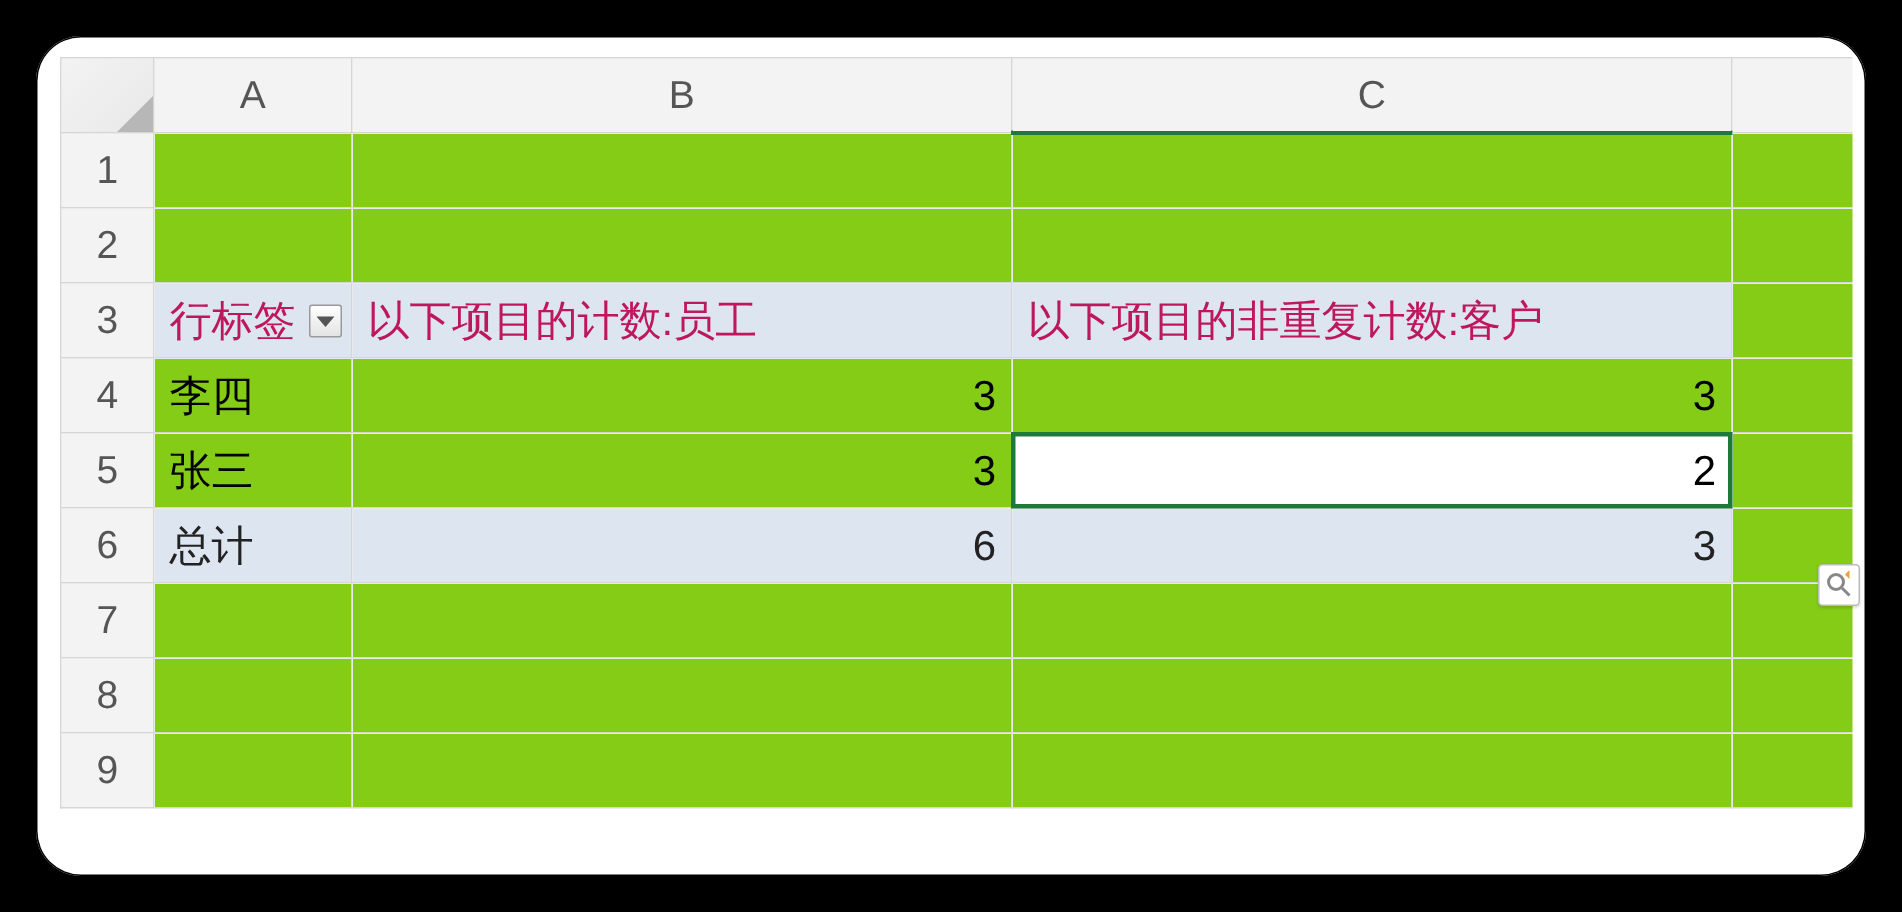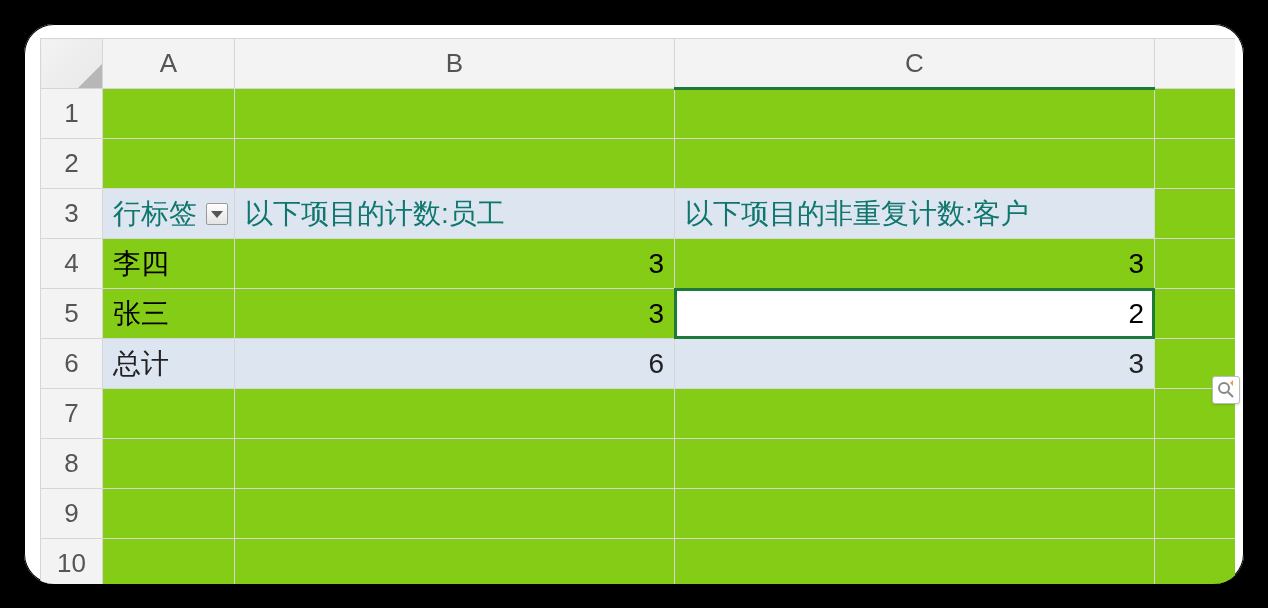--- a/index.html
+++ b/index.html
@@ -74,21 +74,21 @@
       padding: 0 10px;
       height: 100%;
       display: flex;
       align-items: center;
     }
     td.num .cell { justify-content: flex-end; }
     td.text .cell { justify-content: flex-start; }
     .pivot-header {
       background: #dde5f0 !important;
       font-weight: 700;
-      color: #0f766e;
+      color: #be185d;
       font-size: 30px;
     }
     .pivot-header .cell { padding-left: 10px; }
     .pivot-total {
       background: #dde5f0 !important;
       font-weight: 700;
       color: #222;
       margin-left: 32px;
     }
     .filter-btn {
@@ -296,35 +296,20 @@
         <td class="text">
               <div class="cell"></div>
             </td>
         <td class="text">
               <div class="cell"></div>
             </td>
         <td class="text cutcol">
               <div class="cell"></div>
             </td>
       </tr>
-      <tr>
-        <th class="rowhead">10</th>
-        <td class="text">
-              <div class="cell"></div>
-            </td>
-        <td class="text">
-              <div class="cell"></div>
-            </td>
-        <td class="text">
-              <div class="cell"></div>
-            </td>
-        <td class="text cutcol">
-              <div class="cell"></div>
-            </td>
-      </tr>
     </tbody>
       </table>
 
     <div class="quick-analysis">
       <svg width="20" height="20" viewBox="0 0 20 20">
         <circle cx="8" cy="8" r="5" fill="none" stroke="#888" stroke-width="2"></circle>
         <line x1="12" y1="12" x2="17" y2="17" stroke="#888" stroke-width="2"></line>
         <path d="M14 3 L17 0 L17 6 Z" fill="#e9a23b"></path>
       </svg>
     </div>

